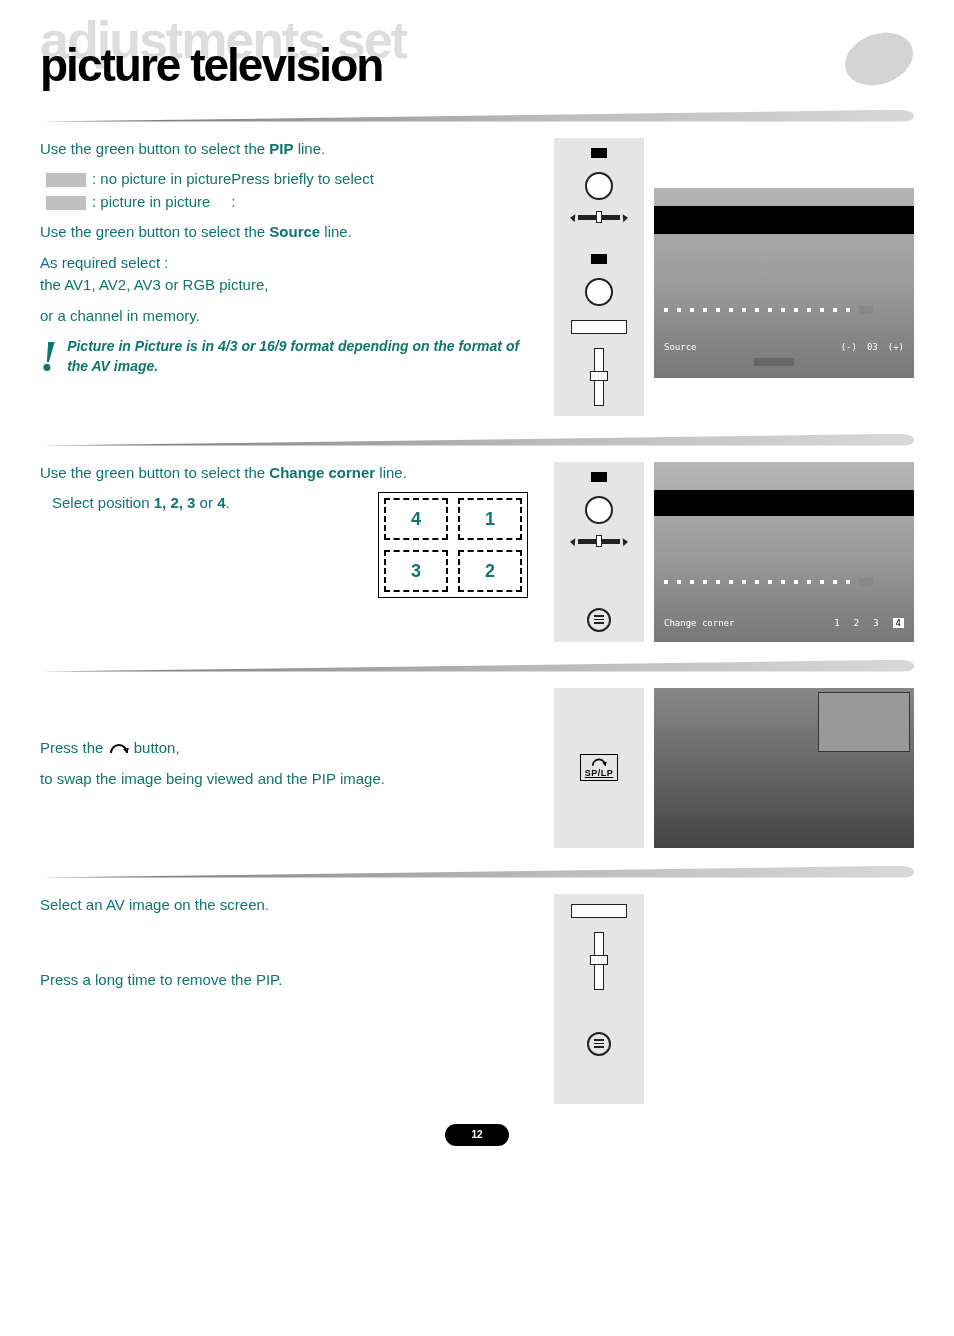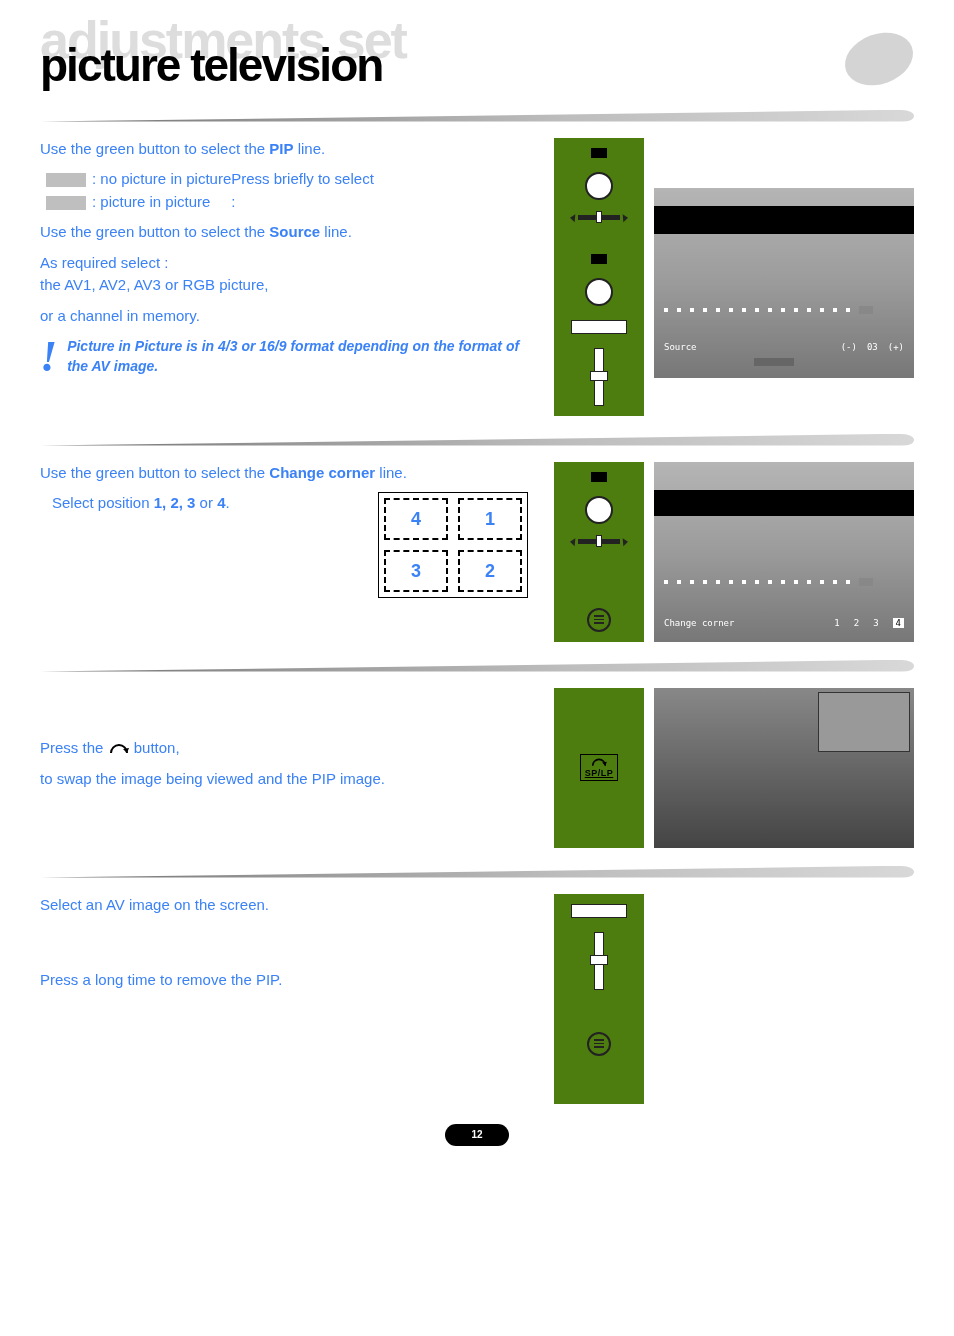--- a/index.html
+++ b/index.html
@@ -5,22 +5,22 @@
   * { box-sizing: border-box; margin: 0; padding: 0; }
   body { font-family: Arial, Helvetica, sans-serif; background: #fff; width: 954px; color: #000; }
   .page { padding: 20px 40px 40px 40px; }
   .ghost-title { font-family: Arial Black, Arial, sans-serif; font-size: 52px; font-weight: 900; color: #ddd; letter-spacing: -2px; line-height: 0.8; }
   .main-title { font-family: Arial Black, Arial, sans-serif; font-size: 46px; font-weight: 900; color: #000; letter-spacing: -2px; margin-top: -24px; }
   .corner-icon { position: absolute; top: 34px; right: 40px; width: 70px; height: 60px; }
   .corner-oval { width: 70px; height: 50px; background: #d4d4d4; border-radius: 50%; transform: rotate(-20deg); }
   .divider { width: 100%; height: 12px; margin: 18px 0 16px 0; position: relative; overflow: visible; }
   .divider-line { width: 100%; height: 12px; background: linear-gradient(to right, #6e6e6e 0%, #9a9a9a 30%, #bdbdbd 60%, #d8d8d8 100%); border-radius: 0 12px 12px 0 / 0 6px 6px 0; clip-path: polygon(0 100%, 100% 0, 100% 100%); }
   .content-row { display: flex; gap: 10px; align-items: flex-start; }
-  .left-col { flex: 1; padding-right: 6px; font-size: 15px; line-height: 1.5; color: #3b82f6; }
-  .mid-col { width: 90px; background: #4d7c0f; min-height: 60px; display:flex; flex-direction: column; align-items:center; padding:10px 0; gap:14px; }
+  .left-col { flex: 1; padding-right: 6px; font-size: 15px; line-height: 1.5; color: #0f766e; }
+  .mid-col { width: 90px; background: #e5e5e5; min-height: 60px; display:flex; flex-direction: column; align-items:center; padding:10px 0; gap:14px; }
   .right-col { width: 260px; }
   .para { margin-bottom: 8px; }
   .grey-block { display: inline-block; width: 40px; height: 14px; background: #bfbfbf; vertical-align: middle; margin: 0 6px; }
   .note { display:flex; gap:10px; margin-top:10px; }
   .note-mark { font-family: Georgia, serif; font-size: 44px; font-weight: bold; font-style: italic; line-height: 0.9; }
   .note-text { font-style: italic; font-weight: bold; font-size: 14px; line-height: 1.4; }
   .btn-stop { width:16px; height:10px; background:#000; }
   .btn-circle { width:28px; height:28px; border:2px solid #222; border-radius:50%; background:#fff; display:flex; align-items:center; justify-content:center; position: relative; }
   .slider-h { display:flex; align-items:center; gap:3px; }
   .slider-tri { width:0; height:0; border-top:4px solid transparent; border-bottom:4px solid transparent; }

